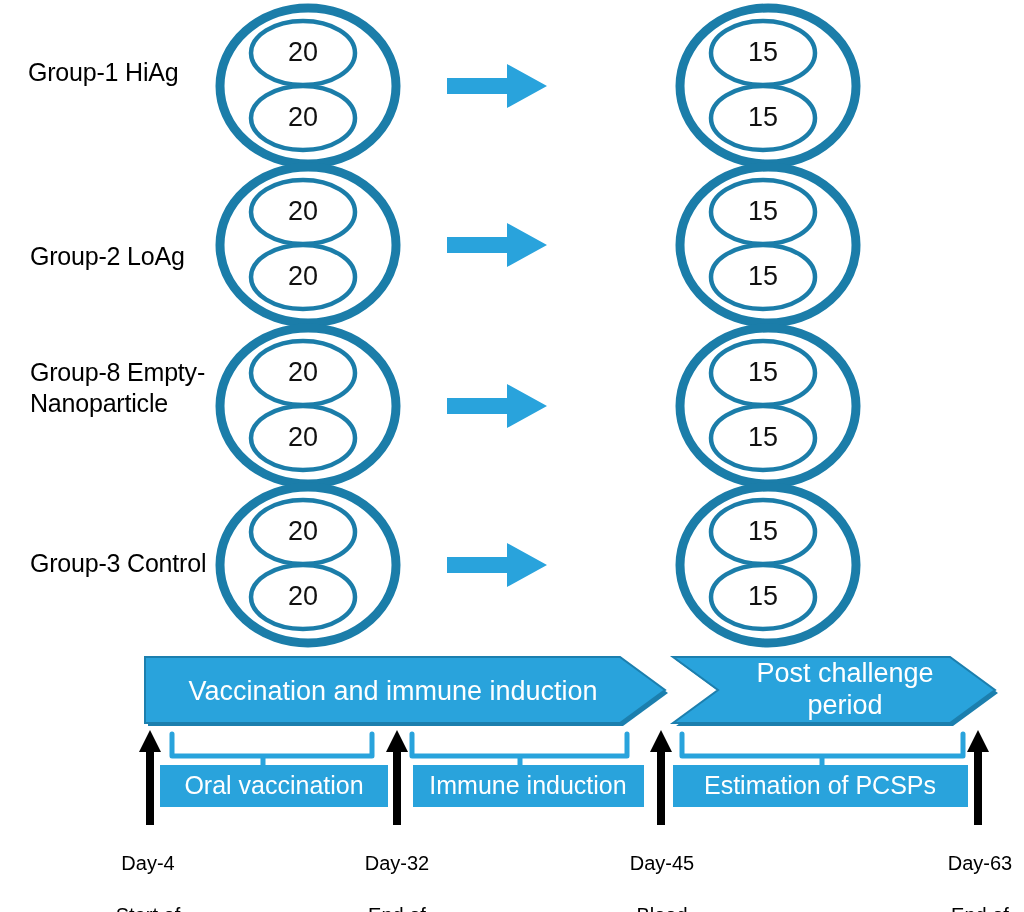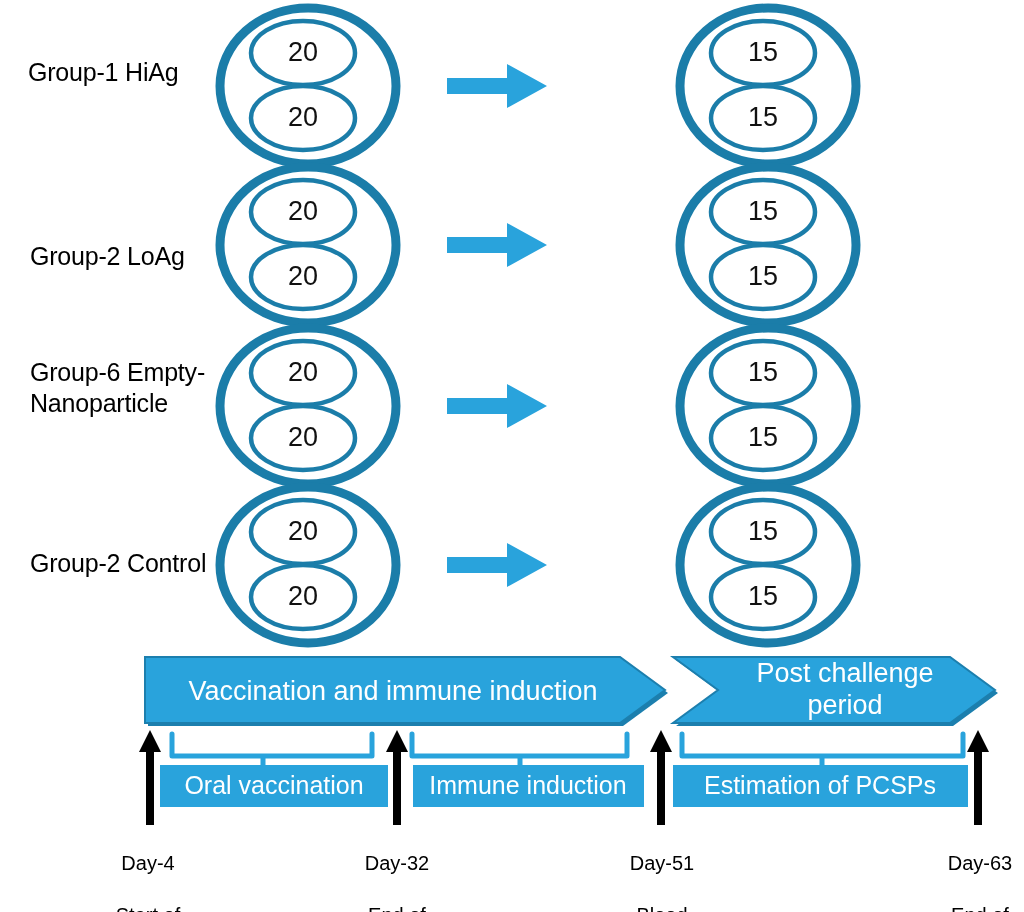--- a/index.html
+++ b/index.html
@@ -58,23 +58,23 @@
     white-space: pre-line;
   }
 </style>
 </head>
 <body>
 
 <div id="stage">
 
   <div class="grp-label" style="left:28px; top:57px;">Group-1 HiAg</div>
   <div class="grp-label" style="left:30px; top:227px;margin-top:14px;">Group-2 LoAg</div>
-  <div class="grp-label" style="left:30px; top:357px;">Group-6 Empty-
+  <div class="grp-label" style="left:30px; top:357px;">Group-8 Empty-
 Nanoparticle</div>
-  <div class="grp-label" style="left:30px; top:548px;">Group-2 Control</div>
+  <div class="grp-label" style="left:30px; top:548px;">Group-3 Control</div>
 
   <svg width="1024" height="912" viewBox="0 0 1024 912" style="position:absolute; left:0; top:0;">
 
     <defs>
 
       <g id="blueArrow">
         <path d="M 0 14 L 60 14 L 60 0 L 100 22 L 60 44 L 60 30 L 0 30 Z" fill="#29a3dc"></path>
       </g>
 
       <g id="blackUpArrow">
@@ -224,21 +224,21 @@
     
   </div>
 
   <div class="day-label" style="left:327px; top:824px; width:140px;">
     <div>Day-32</div>
     <div>End of</div>
     
   </div>
 
   <div class="day-label" style="left:592px; top:824px; width:140px;">
-    <div>Day-51</div>
+    <div>Day-45</div>
     <div>Blood</div>
     
   </div>
 
   <div class="day-label" style="left:910px; top:824px; width:140px;">
     <div>Day-63</div>
     <div>End of</div>
     
   </div>
 

